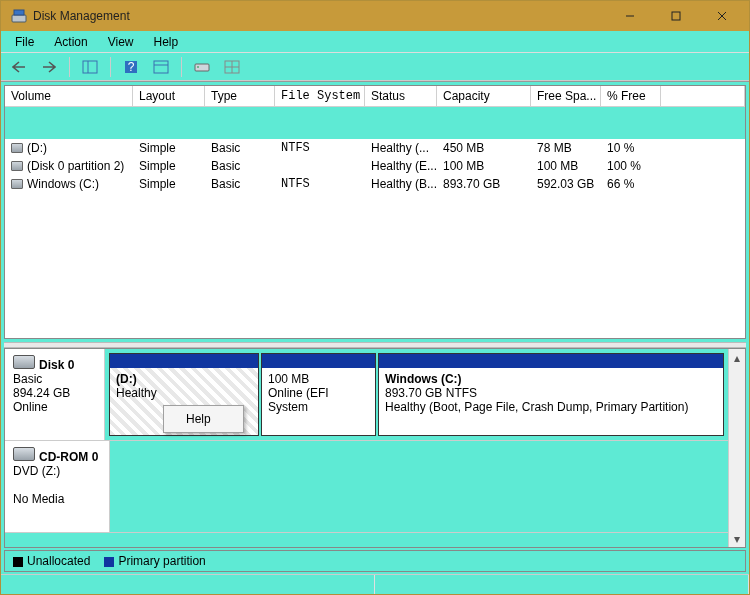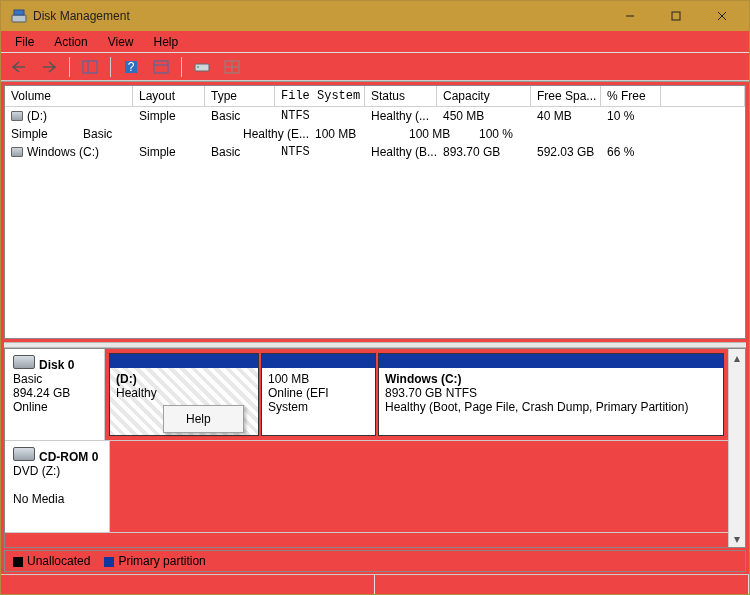--- a/index.html
+++ b/index.html
@@ -1,30 +1,30 @@
 <!DOCTYPE html>
 <html><head>
 <meta charset="utf-8">
 <style>
   * { box-sizing: border-box; font-family: "Segoe UI", Tahoma, sans-serif; font-size: 12px; }
   body { margin: 0; background: #fff; }
-  .window { width: 750px; height: 595px; border: 1px solid #b18f3a; display: flex; flex-direction: column; background:#ef4444; }
+  .window { width: 750px; height: 595px; border: 1px solid #b18f3a; display: flex; flex-direction: column; background:#5eead4; }
   .titlebar { height: 30px; background: #c79a3a; display: flex; align-items: center; padding: 0 4px; }
   .titlebar .icon { width: 16px; height: 16px; margin: 0 6px; display:flex; align-items:center; justify-content:center;}
   .titlebar .title { color: #222; flex: 1; font-size: 12px;}
   .winbtns { display:flex; height:100%;}
   .winbtn { width: 46px; display:flex; align-items:center; justify-content:center; color:#222;}
   .menubar { height: 22px; display:flex; align-items:center; padding: 0 6px; gap: 4px; border-bottom:1px solid #ddd;}
   .menuitem { padding: 2px 8px; }
   .toolbar { height:28px; display:flex; align-items:center; gap:6px; padding:0 6px; border-bottom:1px solid #ccc;}
   .tbtn { width:24px; height:22px; border:1px solid transparent; display:flex; align-items:center; justify-content:center; color:#333;}
   .tsep{ width:1px; height:20px; background:#ccc; margin:0 2px;}
   .content { flex:1; display:flex; flex-direction:column; border-top:1px solid #999;}
   
-  .vol-list { flex:1; border:1px solid #888; margin:3px; display:flex; flex-direction:column; overflow:hidden;}
+  .vol-list { flex:1; border:1px solid #888; margin:3px; display:flex; flex-direction:column; overflow:hidden;gap:32px;}
   .vol-header { display:flex; background:#fff;}
   .vh { border-right:1px solid #d0d0d0; border-bottom:1px solid #d0d0d0; padding:3px 6px; background:#fff; font-weight:400; color:#000; white-space:nowrap; overflow:hidden;}
   .vol-rows { flex:1; overflow:auto; background:#fff;}
   .vrow { display:flex; height:18px; align-items:center;}
   .vcell { padding:1px 6px; white-space:nowrap; overflow:hidden; display:flex; align-items:center; gap:4px;}
   .vol-icn { width:12px; height:10px; background:linear-gradient(#cfd6dc,#9aa3ab); border:1px solid #666; border-radius:1px;}
   
   .splitter{ height:6px; background:#e8e8e8; border-top:1px solid #bbb; border-bottom:1px solid #bbb; margin:0 3px; cursor:row-resize;}
   
   .diskmap-outer{ height:200px; margin:0 3px; border:1px solid #888; display:flex; flex-direction:column; position:relative;}
@@ -160,24 +160,28 @@
           <div class="vrow">
             <div class="vcell c0">
               <span class="vol-icn"></span>
               <span>(D:)</span>
             </div>
             <div class="vcell c1">Simple</div>
             <div class="vcell c2">Basic</div>
             <div class="vcell c3">NTFS</div>
             <div class="vcell c4">Healthy (...</div>
             <div class="vcell c5">450 MB</div>
-            <div class="vcell c6">40 MB</div>
+            <div class="vcell c6">78 MB</div>
             <div class="vcell c7">10 %</div>
           </div>
           <div class="vrow">
+            <div class="vcell c0">
+              <span class="vol-icn"></span>
+              <span>(Disk 0 partition 2)</span>
+            </div>
             <div class="vcell c1">Simple</div>
             <div class="vcell c2">Basic</div>
             <div class="vcell c3"></div>
             <div class="vcell c4">Healthy (E...</div>
             <div class="vcell c5">100 MB</div>
             <div class="vcell c6">100 MB</div>
             <div class="vcell c7">100 %</div>
           </div>
           <div class="vrow">
             <div class="vcell c0">

